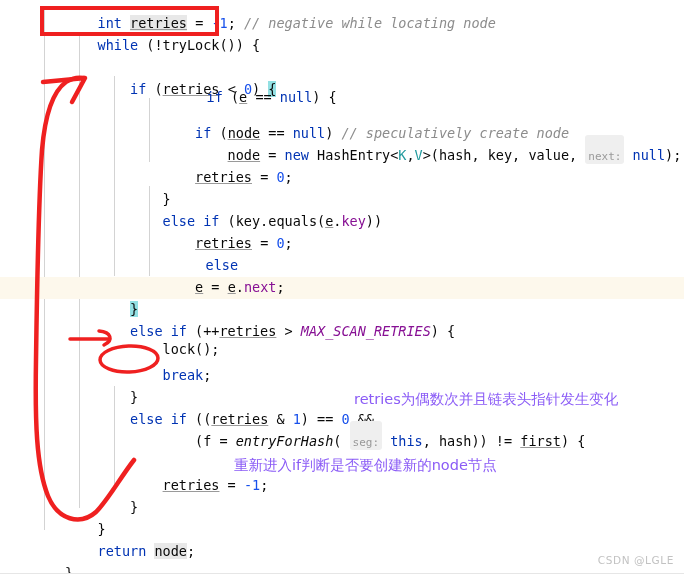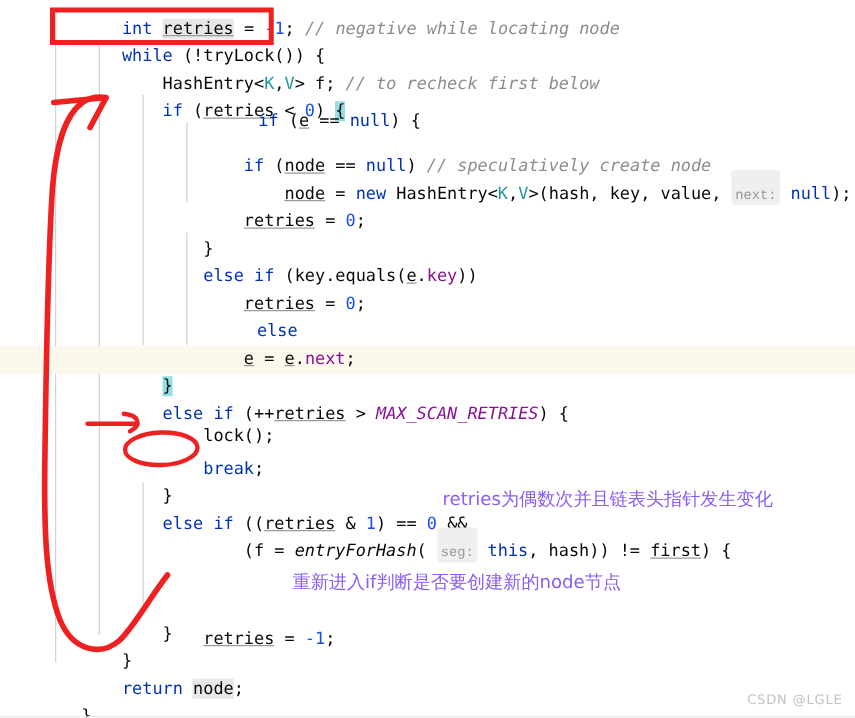--- a/index.html
+++ b/index.html
@@ -50,21 +50,21 @@
   .num     { color: #1750eb; }
   .cmt     { color: #8c8c8c; font-style: italic; }
   .typ     { color: #20999d; }
   .fld     { color: #871094; }
   .stat    { color: #871094; font-style: italic; }
   .ital    { color: #080808; font-style: italic; }
   .plain   { color: #080808; }
   .uline   { text-decoration: underline; text-decoration-color: #9a9a9a; }
   .brace-m { background: #93e0e3; }
   .hintbg  { background: #efefef; color: #999999; font-size: 11px;
-             border-radius: 3px; padding: 15px 3px 1px 3px; font-style: normal; font-family: Liberation Mono, monospace; }
+             border-radius: 3px; padding: 15px 3px 1px 3px; font-style: normal; }
   .occur   { background: #e8e8e8; }
 
   
   .guide {
     position: absolute;
     width: 1px;
     background: #d3d3d3;
   }
 
   
@@ -117,23 +117,20 @@
     <div style="position:absolute;left:0;top:277px;width:684px;height:22px;background:#fdf8ec;"></div>
 
     <div class="code-line" style="top:-10px;">
       <span class="txt">      </span><span class="kw">int</span><span class="plain"> </span><span class="occur uline">retries</span><span class="plain"> = </span><span class="num">-1</span><span class="plain">; </span><span class="cmt">// negative while locating node</span>
     </div>
 
     <div class="code-line" style="top:12px;">
       <span class="txt">      </span><span class="kw">while</span><span class="plain"> (!tryLock()) {</span>
     </div>
 
-    <div class="code-line" style="top:34px;">
-      <span class="txt">          </span><span class="plain">HashEntry&lt;</span><span class="typ">K</span><span class="plain">,</span><span class="typ">V</span><span class="plain">&gt; f; </span><span class="cmt">// to recheck first below</span>
-    </div>
 
     <div class="code-line" style="top:56px;">
       <span class="txt">          </span><span class="kw">if</span><span class="plain"> (</span><span class="uline">retries</span><span class="plain"> &lt; </span><span class="num">0</span><span class="plain">) </span><span class="brace-m">{</span>
     </div>
 
     <div class="code-line" style="top:64px;padding-left:44px;">
       <span class="txt">              </span><span class="kw">if</span><span class="plain"> (</span><span class="uline">e</span><span class="plain"> == </span><span class="kw">null</span><span class="plain">) {</span>
     </div>
 
     <div class="code-line" style="top:100px;">
@@ -190,21 +187,21 @@
 
     <div class="code-line" style="top:386px;">
       <span class="txt">          </span><span class="kw">else if</span><span class="plain"> ((</span><span class="uline">retries</span><span class="plain"> &amp; </span><span class="num">1</span><span class="plain">) == </span><span class="num">0</span><span class="plain"> &amp;&amp;</span>
     </div>
 
     <div class="code-line" style="top:408px;">
       <span class="txt">                  </span><span class="plain">(f = </span><span class="ital">entryForHash</span><span class="plain">( </span><span class="hintbg">seg:</span><span class="plain"> </span><span class="kw">this</span><span class="plain">, hash)) != </span><span class="uline">first</span><span class="plain">) {</span>
     </div>
 
 
-    <div class="code-line" style="top:478px;">
+    <div class="code-line" style="top:452px;">
       <span class="txt">              </span><span class="uline">retries</span><span class="plain"> = </span><span class="num">-1</span><span class="plain">;</span>
     </div>
 
     <div class="code-line" style="top:474px;">
       <span class="txt">          </span><span class="plain">}</span>
     </div>
 
     <div class="code-line" style="top:496px;">
       <span class="txt">      </span><span class="plain">}</span>
     </div>

